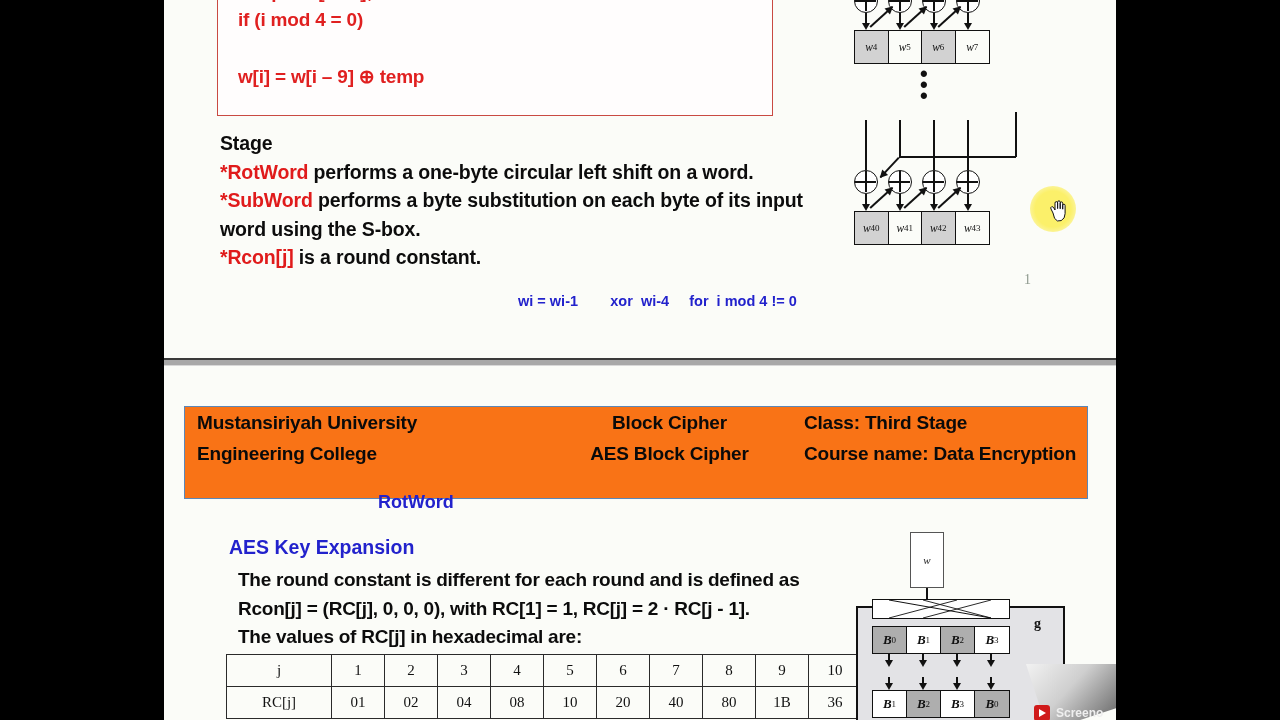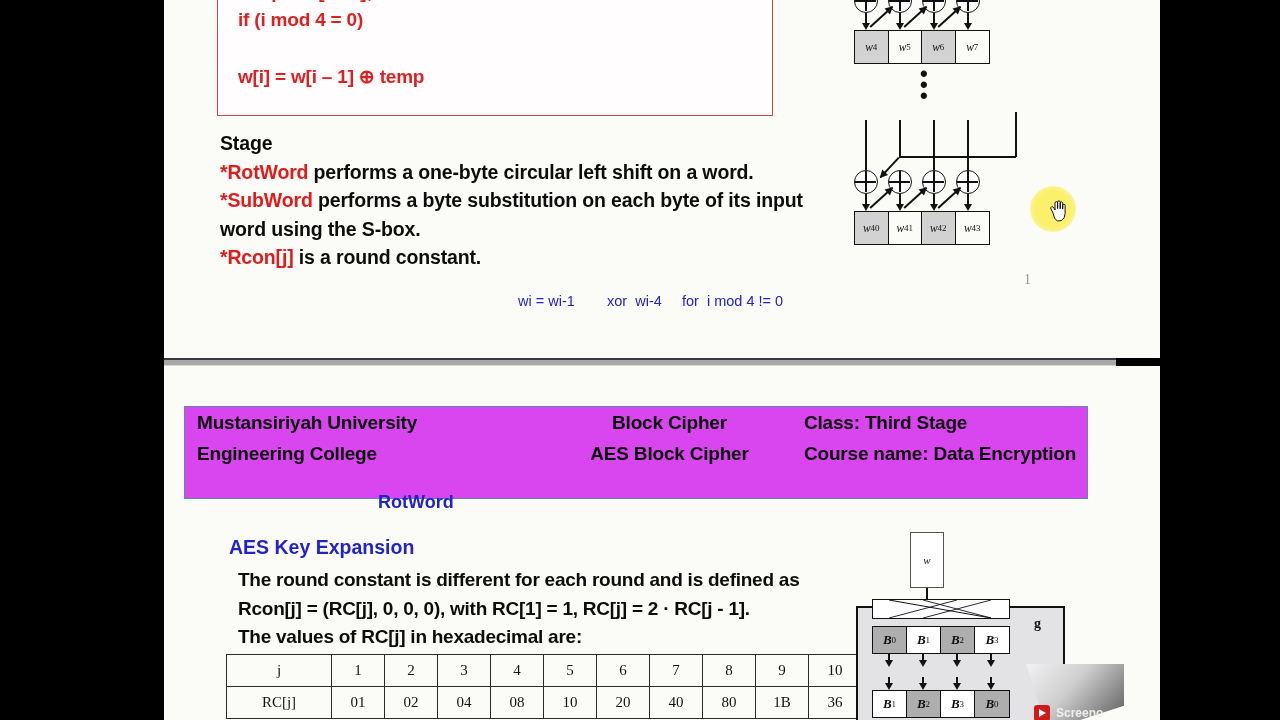--- a/index.html
+++ b/index.html
@@ -1,19 +1,19 @@
 <!DOCTYPE html>
 <html><head>
 <meta charset="utf-8">
 <style>
   html,body{margin:0;padding:0;background:#000;}
   body{width:1280px;height:720px;overflow:hidden;font-family:"Liberation Sans",sans-serif;}
   #stage{position:relative;width:1280px;height:720px;background:#000;}
 
-  .slide{position:absolute;background:#fbfcf8;overflow:hidden;padding-left:44px;}
+  .slide{position:absolute;background:#fbfcf8;overflow:hidden;}
   #slide-top{left:164px;top:0;width:952px;height:358px;}
   #separator{position:absolute;left:164px;top:358px;width:952px;height:8px;
              background:linear-gradient(to bottom,#3a3a3a 0,#3a3a3a 2px,#a8a8a8 2px,#a8a8a8 7px,#d8d8d8 7px,#d8d8d8 8px);}
   #slide-bottom{left:164px;top:366px;width:952px;height:354px;}
 
   
   .algo-box{position:absolute;left:53px;top:-44px;width:556px;height:160px;
             border:1.5px solid #c94a42;background:#fffdfd;box-sizing:border-box;}
   .algo-line{position:absolute;color:#e02020;font-weight:bold;font-size:19px;
              white-space:nowrap;letter-spacing:-0.2px;}
@@ -23,21 +23,21 @@
   .al4{left:20px;top:108px;}
 
   
   .where-wrap{position:absolute;left:56px;top:129px;width:680px;}
   .wline{font-size:19.5px;font-weight:bold;color:#0c0c0c;line-height:28.5px;
          white-space:nowrap;letter-spacing:-0.15px;}
   .wline .rd{color:#e01b1b;}
 
   
   .blue-formula{position:absolute;left:354px;top:255px;color:#2222cc;
-                font-weight:normal;font-size:14.5px;line-height:18.5px;white-space:pre;}
+                font-weight:bold;font-size:14.5px;line-height:18.5px;white-space:pre;}
 
   
   .pagenum{position:absolute;left:860px;top:272px;color:#8e9a8e;font-size:14px;
            font-family:"Liberation Serif",serif;}
 
   
   .ks{position:absolute;left:690px;top:-20px;width:150px;height:290px;}
   .xor{position:absolute;width:24px;height:24px;border:1.6px solid #111;border-radius:50%;
        box-sizing:border-box;background:#fff;}
   .xor:before,.xor:after{content:"";position:absolute;background:#111;}
@@ -61,21 +61,21 @@
          font-weight:bold;letter-spacing:0;}
   .vdots span{display:block;}
 
   
   .cursor-hl{position:absolute;left:866px;top:186px;width:46px;height:46px;border-radius:50%;
              background:radial-gradient(circle,#fbf06a 0%,#fbf06a 55%,rgba(251,240,106,0.55) 78%,rgba(251,240,106,0) 100%);}
   .cursor-hand{position:absolute;left:18px;top:14px;width:20px;height:22px;}
 
   
   .hdr-table{position:absolute;left:20px;top:40px;width:904px;height:93px;
-             border:1.7px solid #5b87b8;background:#d946ef;box-sizing:border-box;}
+             border:1.7px solid #5b87b8;background:#f97316;box-sizing:border-box;}
   .hdr-row{display:flex;height:31px;align-items:center;}
   .hdr-c{font-size:19px;font-weight:bold;color:#0a0a0a;white-space:nowrap;letter-spacing:-0.2px;}
   .hdr-c1{width:350px;padding-left:12px;}
   .hdr-c2{width:245px;text-align:center;}
   .hdr-c3{flex:1;text-align:left;padding-left:12px;}
 
   
   .ake-title{position:absolute;left:65px;top:170px;font-size:19.5px;font-weight:bold;color:#2222cc;}
   .ake-body{position:absolute;left:58px;top:200px;width:680px;margin-left:16px;}
   .ake-body .bl{font-size:19px;font-weight:bold;color:#0c0c0c;line-height:28.5px;
@@ -121,21 +121,21 @@
 <body>
 
 <div id="stage">
 
   <div class="slide" id="slide-top">
 
     <div class="algo-box">
 
       <div class="algo-line al1">temp = w[i – 1];</div>
       <div class="algo-line al2">if (i mod 4 = 0)</div>
-      <div class="algo-line al4">w[i] = w[i – 1] ⊕ temp</div>
+      <div class="algo-line al4">w[i] = w[i – 9] ⊕ temp</div>
     </div>
 
     <div class="where-wrap">
       <div class="wline">Stage</div>
       <div class="wline"><span class="rd">*RotWord</span><span> performs a one-byte circular left shift on a word.</span></div>
       <div class="wline"><span class="rd">*SubWord</span><span> performs a byte substitution on each byte of its input</span></div>
       <div class="wline"><span>word using the S-box.</span></div>
       <div class="wline"><span class="rd">*Rcon[j]</span><span> is a round constant.</span></div>
     </div>
 

